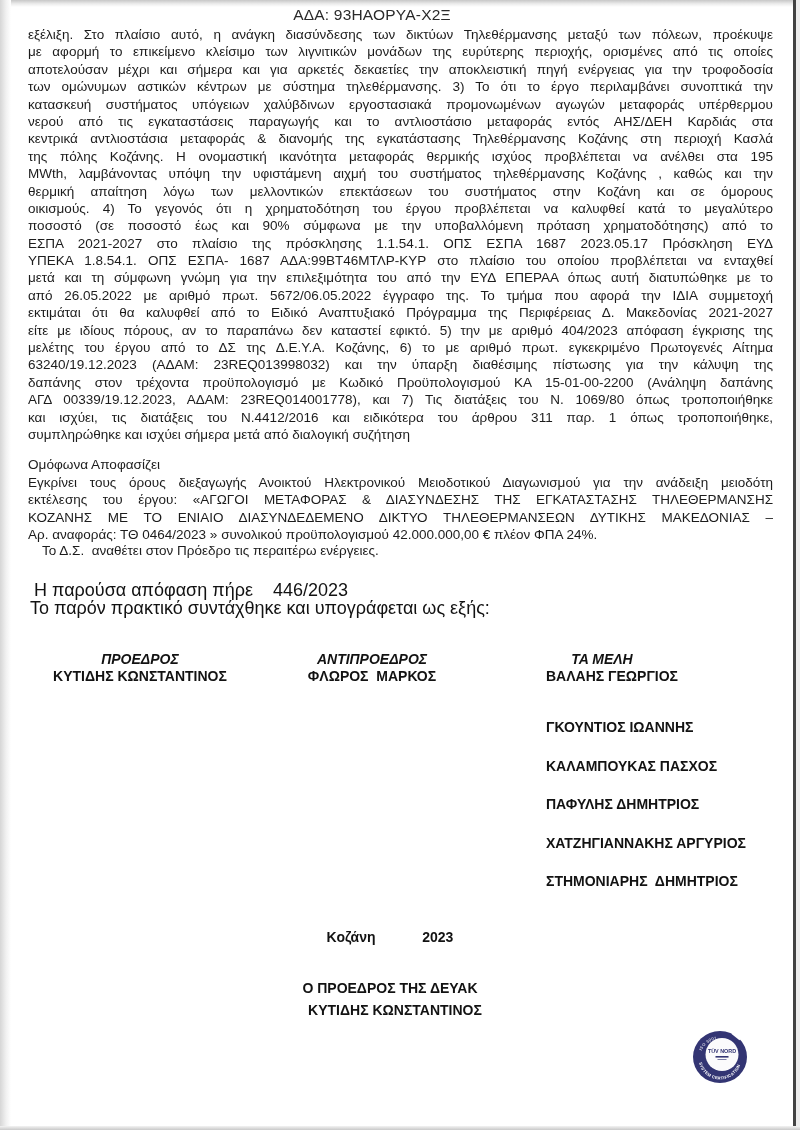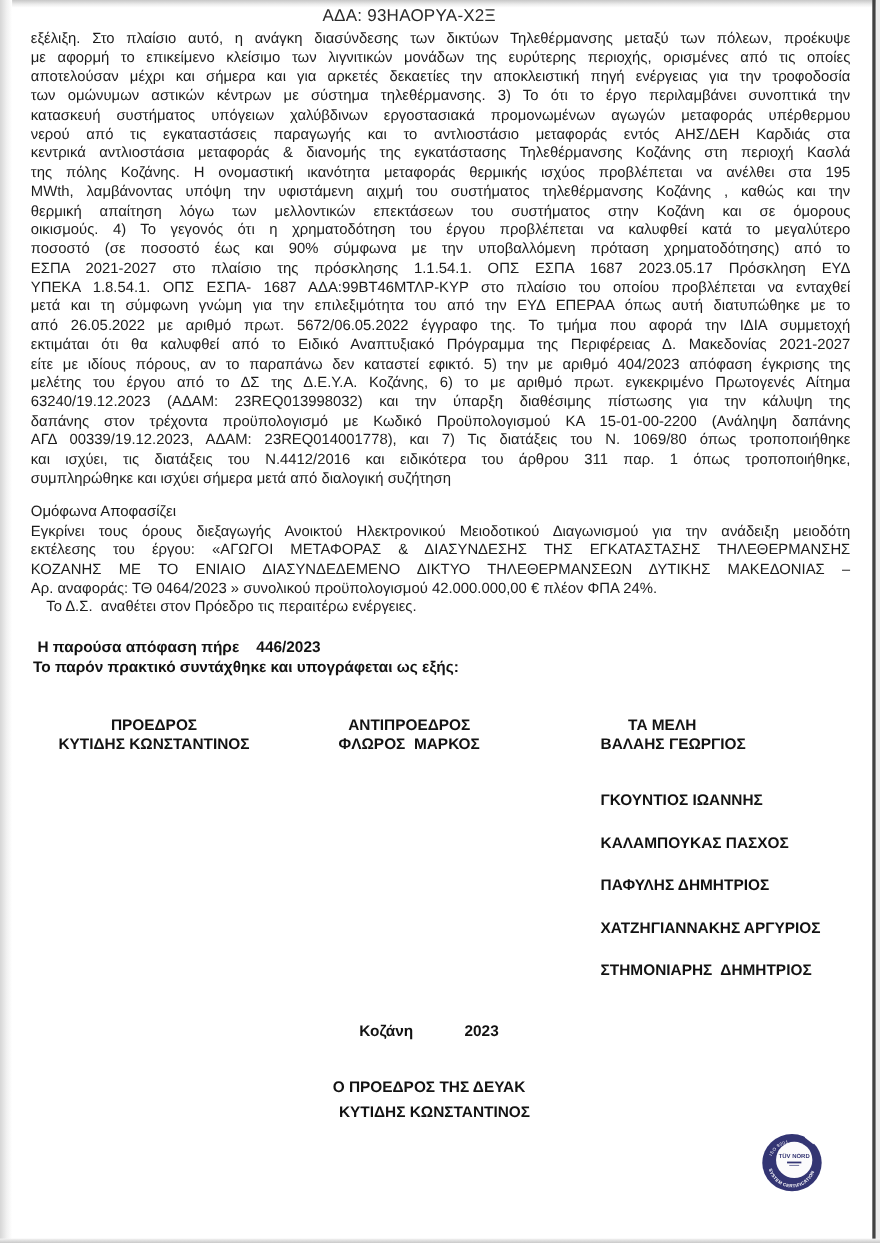--- a/index.html
+++ b/index.html
@@ -30,26 +30,26 @@
   .text-col{position:absolute;left:28px;width:745px;font-size:13.5px;line-height:17.4px;color:#1c1c1c;}
   .jlines > div{text-align:justify;text-align-last:justify;height:17.4px;overflow:hidden;}
   .jlines.natural-last > div:last-child{text-align-last:left;}
 
   .body-block{top:26px;}
   .decision-heading{position:absolute;top:457px;left:28px;width:745px;text-align:left;
     font-size:13.6px;color:#1c1c1c;}
   .approval-block{top:474px;}
   .ds-line{position:absolute;top:543px;left:42px;width:720px;font-size:13.5px;color:#1c1c1c;white-space:pre;}
 
-  .bold-line{position:absolute;font-weight:bold;font-size:14px;color:#121212;white-space:pre;}
+  .bold-line{position:absolute;font-weight:normal;font-size:18px;color:#121212;white-space:pre;}
   .decision-number{top:580px;left:34px;}
   .minutes-line{top:598px;left:30px;}
 
   .sig-title{position:absolute;top:651px;font-weight:bold;font-size:14px;color:#121212;
-    text-align:center;line-height:16px;}
+    text-align:center;line-height:16px;font-style:italic;}
   .sig-name{position:absolute;top:668px;font-weight:bold;font-size:14px;color:#121212;
     text-align:center;line-height:16px;white-space:pre;}
   .col1{left:30px;width:220px;}
   .col2{left:282px;width:180px;}
   .col3{left:518px;width:168px;}
 
   .members-stack{position:absolute;left:518px;top:669px;width:262px;}
   .member{font-weight:bold;font-size:14px;color:#121212;line-height:15px;
     margin-bottom:23.5px;white-space:pre;margin-left:28px;}
   .member:first-child{margin-bottom:36px;}

